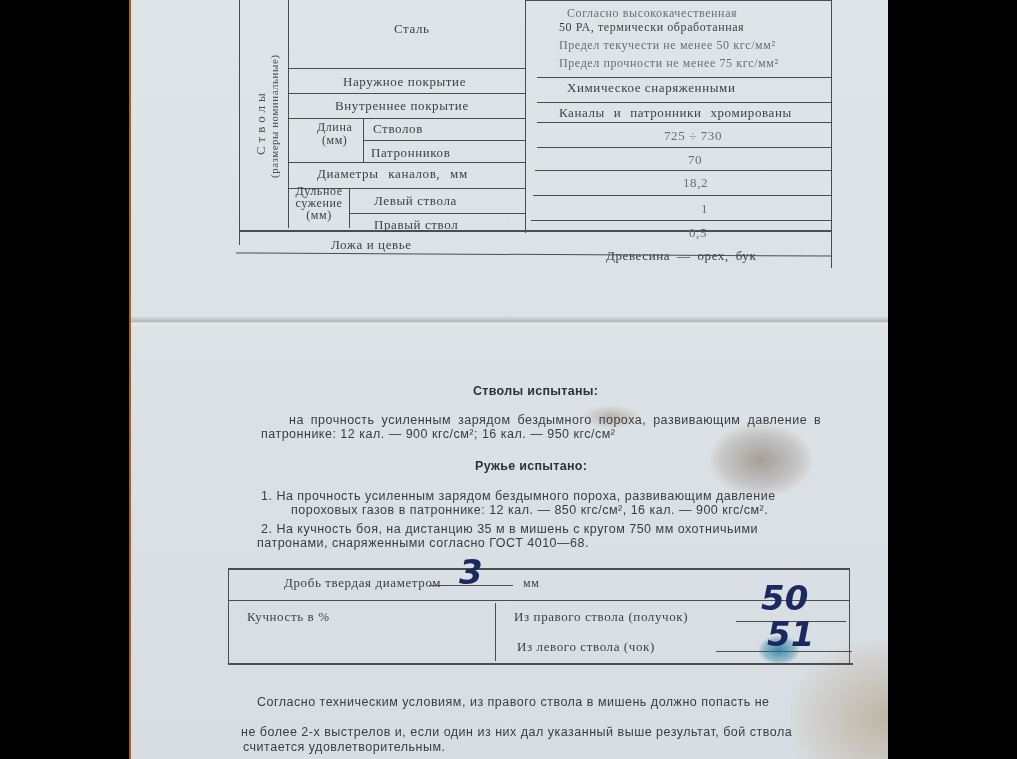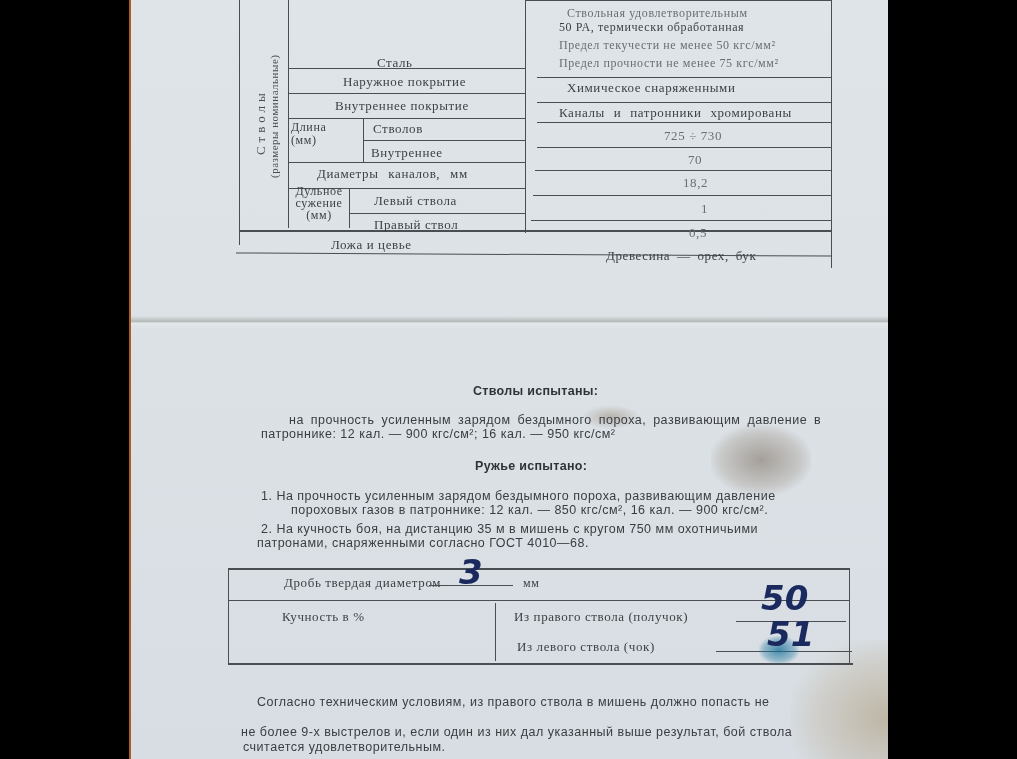--- a/index.html
+++ b/index.html
@@ -92,40 +92,40 @@
     <div class="line" style="left:406px;top:102px;width:294px;height:1px;"></div>
     <div class="line" style="left:406px;top:122px;width:294px;height:1px;"></div>
     <div class="line" style="left:406px;top:147px;width:294px;height:1px;"></div>
     <div class="line" style="left:404px;top:170px;width:296px;height:1px;"></div>
     <div class="line" style="left:402px;top:195px;width:298px;height:1px;"></div>
     <div class="line" style="left:400px;top:220px;width:300px;height:1px;"></div>
 
     <div class="vert" style="left:122px;top:155px;letter-spacing:4px;font-size:13px;">Стволы</div>
     <div class="vert" style="left:137px;top:178px;font-size:11px;letter-spacing:0.5px;">(размеры номинальные)</div>
 
-    <div class="t" style="left:246px;top:21px;margin-top:34px;">Сталь</div>
+    <div class="t" style="left:263px;top:21px;">Сталь</div>
     <div class="t" style="left:212px;top:74px;">Наружное покрытие</div>
     <div class="t" style="left:204px;top:98px;">Внутреннее покрытие</div>
-    <div class="t small" style="left:160px;top:121px;line-height:13px;text-align:left;">
+    <div class="t small" style="left:186px;top:121px;line-height:13px;text-align:center;">
       <div>Длина</div>
       <div>(мм)</div>
     </div>
     <div class="t" style="left:242px;top:121px;">Стволов</div>
-    <div class="t" style="left:240px;top:145px;">Внутреннее</div>
+    <div class="t" style="left:240px;top:145px;">Патронников</div>
     <div class="t" style="left:186px;top:166px;word-spacing:6px;">Диаметры каналов, мм</div>
     <div class="t small" style="left:158px;top:185px;line-height:12px;text-align:center;width:60px;">
       <div>Дульное</div>
       <div>сужение</div>
       <div>(мм)</div>
     </div>
     <div class="t" style="left:243px;top:193px;">Левый ствола</div>
     <div class="t" style="left:243px;top:217px;">Правый ствол</div>
     <div class="t" style="left:200px;top:237px;">Ложа и цевье</div>
 
-    <div class="t small light" style="left:436px;top:6px;">Ствольная удовлетворительным</div>
+    <div class="t small light" style="left:436px;top:6px;">Согласно высококачественная</div>
     <div class="t small" style="left:428px;top:20px;">50 РА, термически обработанная</div>
     <div class="t small light" style="left:428px;top:38px;">Предел текучести не менее 50 кгс/мм²</div>
     <div class="t small light" style="left:428px;top:56px;">Предел прочности не менее 75 кгс/мм²</div>
     <div class="t" style="left:436px;top:80px;">Химическое снаряженными</div>
     <div class="t" style="left:428px;top:105px;word-spacing:5px;">Каналы и патронники хромированы</div>
     <div class="t light" style="left:533px;top:128px;">725 ÷ 730</div>
     <div class="t light" style="left:557px;top:152px;">70</div>
     <div class="t light" style="left:552px;top:175px;">18,2</div>
     <div class="t light" style="left:570px;top:201px;">1</div>
     <div class="t light" style="left:558px;top:225px;">0,5</div>
@@ -148,28 +148,28 @@
     <div class="line" style="left:97px;top:663px;width:625px;height:1.5px;"></div>
     <div class="line" style="left:97px;top:568px;width:1.2px;height:96px;"></div>
     <div class="line" style="left:718px;top:568px;width:1.2px;height:96px;"></div>
     <div class="line" style="left:364px;top:603px;width:1px;height:58px;"></div>
 
     <div class="t" style="left:117px;top:575px;margin-left:36px;">Дробь твердая диаметром</div>
     <div class="line" style="left:298px;top:585px;width:84px;height:1px;"></div>
     <div class="hand" style="left:328px;top:552px;font-size:34px;">3</div>
     <div class="t small" style="left:392px;top:576px;">мм</div>
 
-    <div class="t" style="left:116px;top:609px;margin-left:35px;">Кучность в %</div>
+    <div class="t" style="left:116px;top:609px;">Кучность в %</div>
 
     <div class="t" style="left:383px;top:609px;">Из правого ствола (получок)</div>
     <div class="line" style="left:605px;top:621px;width:110px;height:1px;"></div>
     <div class="hand" style="left:630px;top:578px;font-size:34px;">50</div>
 
     <div class="t" style="left:386px;top:639px;">Из левого ствола (чок)</div>
     <div class="line" style="left:585px;top:651px;width:136px;height:1px;"></div>
     <div class="ink-blot"></div>
     <div class="hand" style="left:636px;top:614px;font-size:34px;">51</div>
   </div>
 
   <div class="para" style="left:126px;top:695px;">Согласно техническим условиям, из правого ствола в мишень должно попасть не</div>
-  <div class="para" style="left:110px;top:725px;">не более 9-х выстрелов и, если один из них дал указанный выше результат, бой ствола</div>
+  <div class="para" style="left:110px;top:725px;">не более 2-х выстрелов и, если один из них дал указанный выше результат, бой ствола</div>
   <div class="para" style="left:112px;top:740px;">считается удовлетворительным.</div>
 </div>
 
 </body></html>

